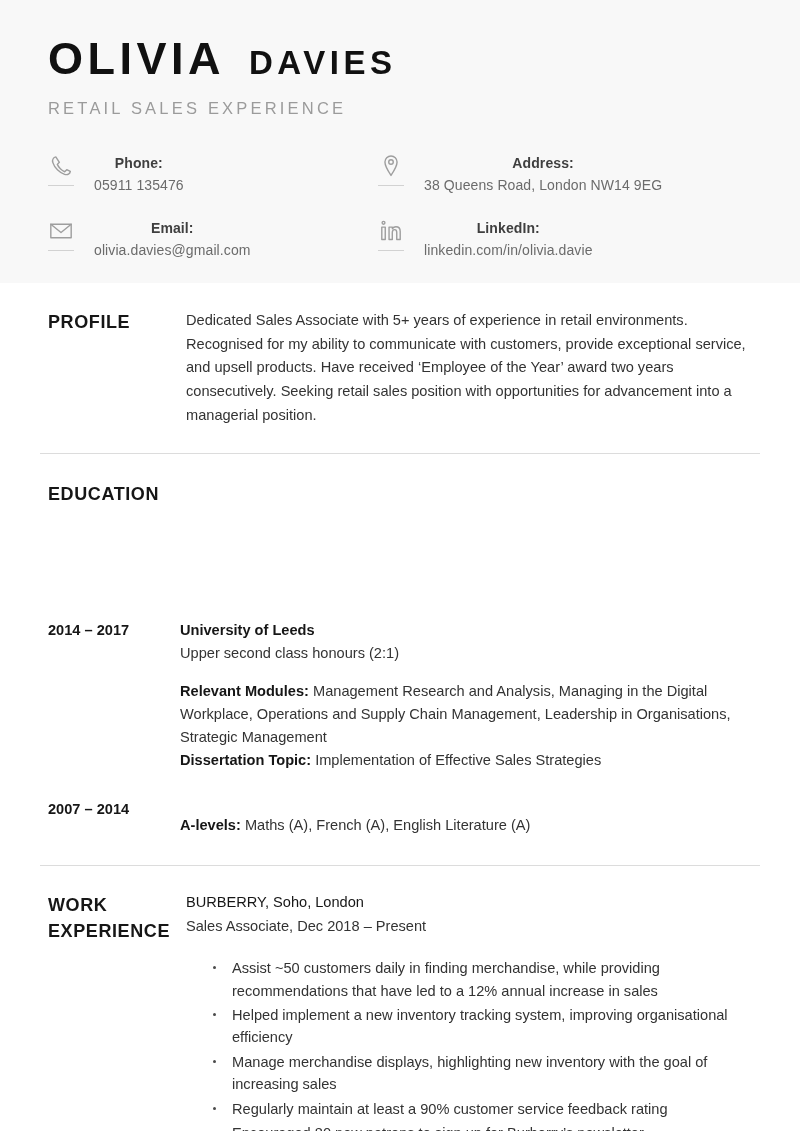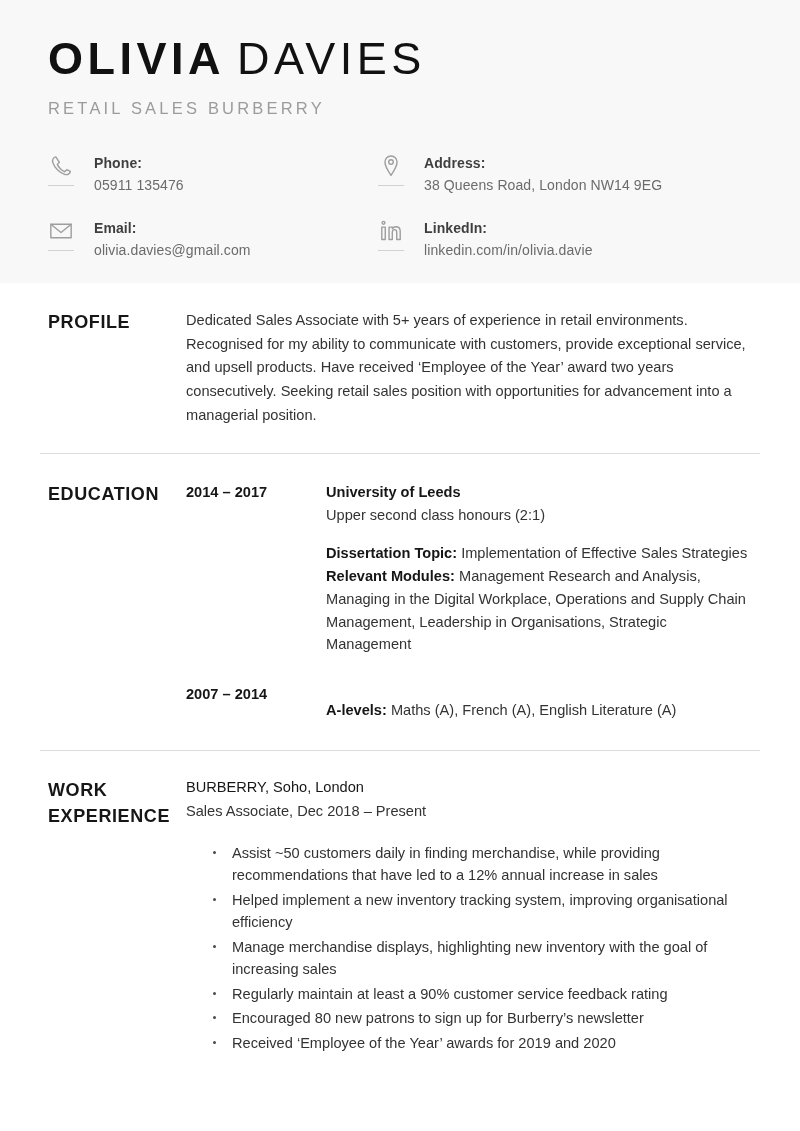--- a/index.html
+++ b/index.html
@@ -31,45 +31,46 @@
     white-space: nowrap;
   }
   .name-first {
     font-size: 45px;
     font-weight: 700;
     letter-spacing: 4.5px;
     color: #111111;
     margin-top: 44px;
   }
   .name-last {
-    font-size: 45px;
-    font-weight: 400;
+    font-size: 33px;
+    font-weight: 700;
     letter-spacing: 4.5px;
     color: #111111;
-    margin-left: 12px;
+    margin-left: 24px;
   }
 
   .job-title {
     margin-top: 18px;
     font-size: 16.5px;
     font-weight: 400;
     letter-spacing: 3.2px;
     color: #9b9b9b;
   }
 
   
   .contact-grid {
     margin-top: 33px;
     display: grid;
     grid-template-columns: 330px 1fr;
     grid-row-gap: 19px;
   }
   .contact-item {
     display: flex;
     align-items: flex-start;
+    text-align: center;
   }
   .contact-icon-wrap {
     width: 46px;
     flex: 0 0 46px;
     display: flex;
     flex-direction: column;
     align-items: flex-start;
     padding-top: 2px;
   }
   .contact-icon {
@@ -133,22 +134,22 @@
   
   .sec-profile { padding-top: 26px; padding-bottom: 26px; }
   .profile-text {
     font-size: 14.6px;
     line-height: 1.62;
     color: #333333;
     max-width: 575px;
   }
 
   
-  .sec-education { padding-top: 27px; padding-bottom: 28px; }
-  .edu-entry { display: flex; gap: 8px; }
+  .sec-education { padding-top: 27px; padding-bottom: 28px; flex-direction: column; }
+  .edu-entry { display: flex; }
   .edu-entry + .edu-entry { margin-top: 27px; }
   .edu-dates {
     width: 120px;
     flex: 0 0 120px;
     font-size: 14.6px;
     font-weight: 700;
     color: #161616;
     line-height: 1.55;
   }
   .edu-detail { flex: 1; min-width: 0; margin-left: 12px; }
@@ -207,21 +208,21 @@
 </style>
 </head>
 <body>
 
 <div class="header-band">
 
   <div class="name-line">
     <span class="name-first">OLIVIA</span><span class="name-last">DAVIES</span>
   </div>
 
-  <div class="job-title">RETAIL SALES BURBERRY</div>
+  <div class="job-title">RETAIL SALES EXPERIENCE</div>
 
   <div class="contact-grid">
 
     <div class="contact-item">
       <div class="contact-icon-wrap">
         <span class="contact-icon">
           <svg viewBox="0 0 24 24" fill="none" stroke="#9e9e9e" stroke-width="1.3" stroke-linecap="round" stroke-linejoin="round">
             <path d="M7.2 3.6c-1 .1-2 .8-2.5 1.7-.6 1-.6 2.3-.2 3.6.7 2.3 2.2 4.6 4.2 6.6 2 2 4.3 3.5 6.6 4.2 1.3.4 2.6.4 3.6-.2.9-.5 1.6-1.5 1.7-2.5l-3.3-1.6-1.9 1.9c-1.4-.6-2.8-1.6-4-2.8-1.2-1.2-2.2-2.6-2.8-4l1.9-1.9z"></path>
           </svg>
         </span>
@@ -299,22 +300,22 @@
   <div class="section sec-education">
     <div class="section-label">EDUCATION</div>
     <div class="section-body">
 
       <div class="edu-entry">
         <div class="edu-dates">2014 – 2017</div>
         <div class="edu-detail">
           <div class="edu-org">University of Leeds</div>
           <div class="edu-line">Upper second class honours (2:1)</div>
           <div class="edu-block">
+            <div class="edu-line"><span class="inline-label">Relevant Modules:</span><span> Management Research and Analysis, Managing in the Digital Workplace, Operations and Supply Chain Management, Leadership in Organisations, Strategic Management</span></div>
             <div class="edu-line"><span class="inline-label">Dissertation Topic:</span><span> Implementation of Effective Sales Strategies</span></div>
-            <div class="edu-line"><span class="inline-label">Relevant Modules:</span><span> Management Research and Analysis, Managing in the Digital Workplace, Operations and Supply Chain Management, Leadership in Organisations, Strategic Management</span></div>
           </div>
         </div>
       </div>
 
       <div class="edu-entry">
         <div class="edu-dates">2007 – 2014</div>
         <div class="edu-detail">
           <div class="edu-block">
             <div class="edu-line"><span class="inline-label">A-levels:</span><span> Maths (A), French (A), English Literature (A)</span></div>
           </div>

